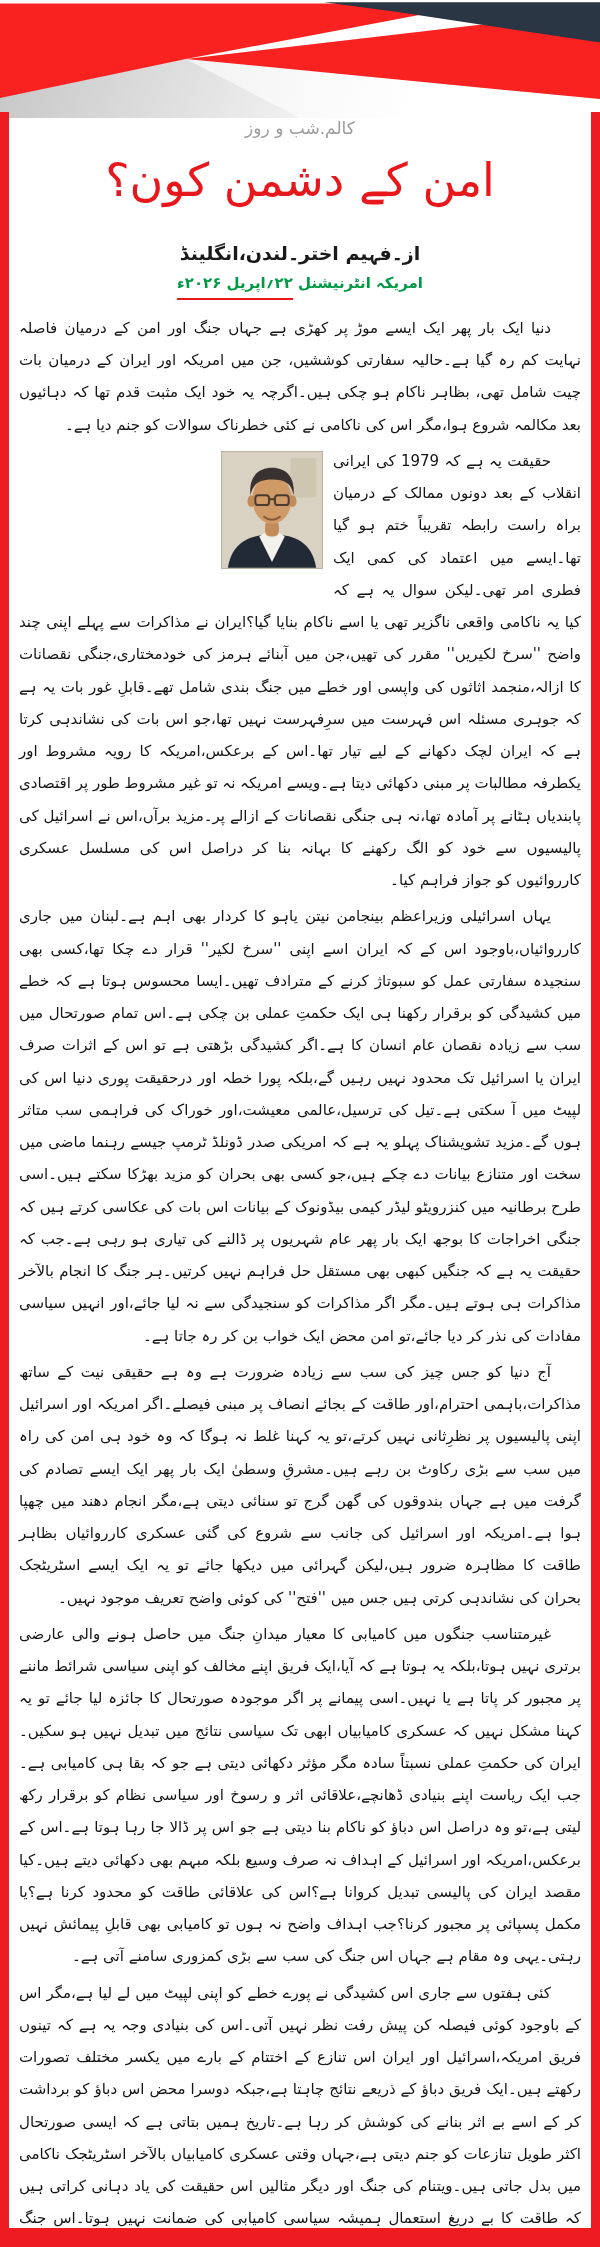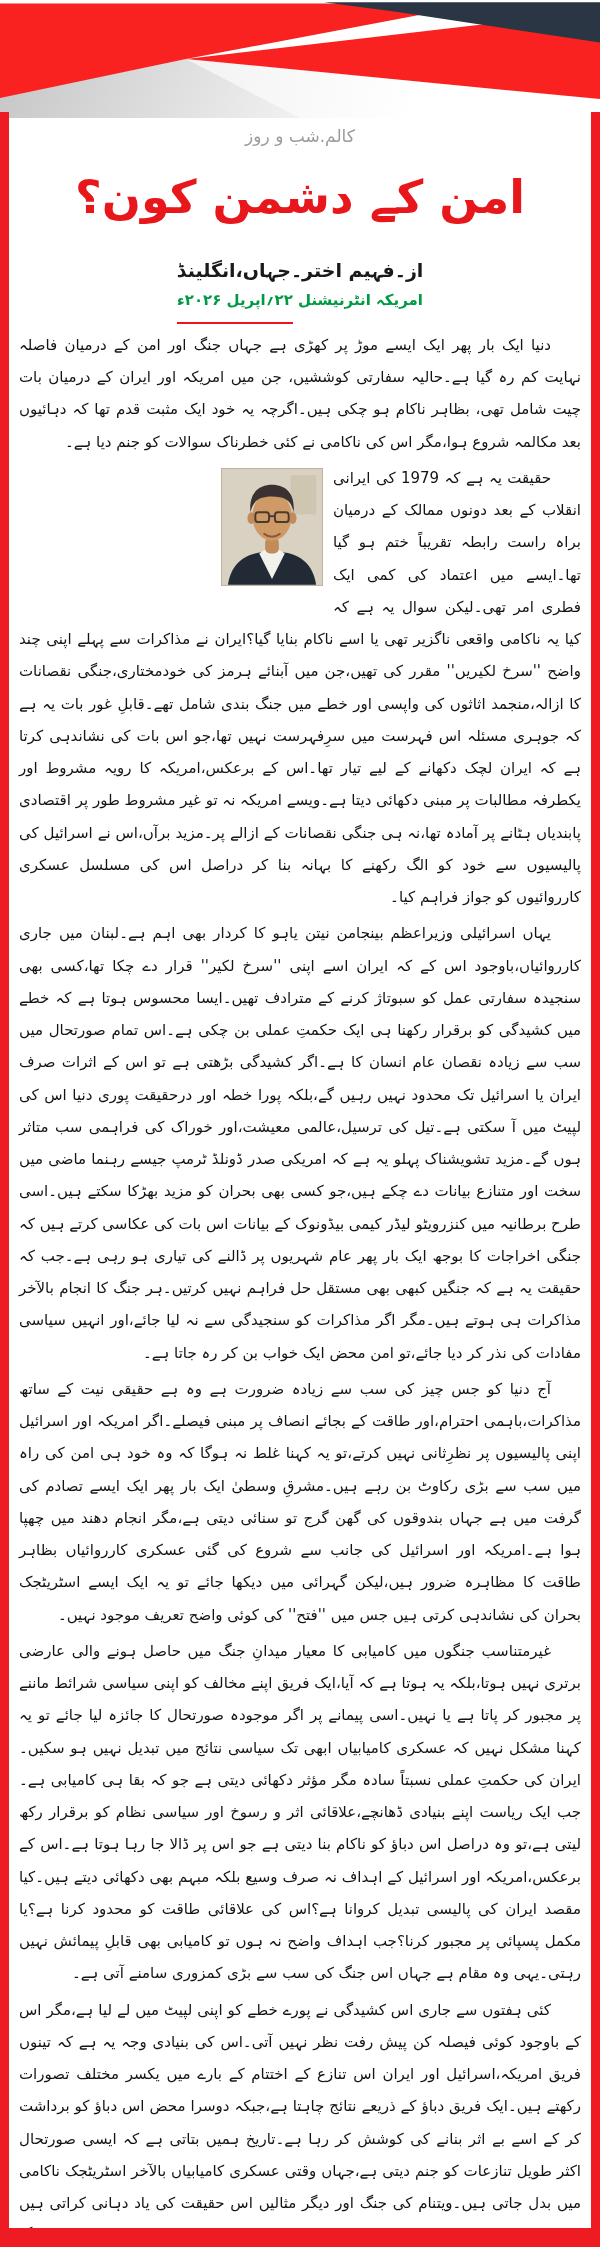--- a/index.html
+++ b/index.html
@@ -33,36 +33,36 @@
     clip-path:polygon(0 3%,80% 3%,31% 50%,0 83%);
     background:#f92220;
   }
   .shape-red-right{
     clip-path:polygon(31% 50%,100% 9%,100% 84%);
     background:#f92220;
   }
 
   
   .category{
-    margin-top:8px;text-align:center;color:#9b9b9b;
+    text-align:center;color:#9b9b9b;
     font-size:17px;letter-spacing:.5px;
   }
   .title{
-    margin-top:20px;text-align:center;color:#e7171b;
-    font-size:46px;font-weight:700;line-height:1.35;
+    margin-top:11px;text-align:center;color:#e7171b;
+    font-size:46px;font-weight:400;line-height:1.35;
   }
   .byline{
     margin-top:4px;text-align:center;color:#1a1a1a;
     font-size:19px;font-weight:600;
   }
   .publine{
     margin-top:10px;text-align:center;color:#009a44;
     font-size:15px;font-weight:700;
   }
-  .publine .pub-date{border-bottom:2px solid #e7171b;padding-bottom:13px;}
+  .publine .pub-date{border-bottom:2px solid #e7171b;padding-bottom:6px;}
 
   
   .article{
     direction:rtl;margin:20px 15px 0 15px;color:#141414;
     font-size:15px;line-height:2.15;text-align:justify;
   }
   .article p{margin:4px;text-indent:30px;}
   .photo{
     float:left;width:102px;height:118px;margin:6px 10px 6px 206px;
     background:#d9d1c1;border:1px solid #bdb39f;box-sizing:border-box;
@@ -81,21 +81,21 @@
     <div class="shape shape-red-main"></div>
     <div class="shape shape-navy"></div>
   </div>
 
   <div class="rail left"></div>
   <div class="rail right"></div>
   <div class="bottom-band"></div>
 
   <div class="category" dir="rtl">کالم.شب و روز</div>
   <h1 class="title" dir="rtl">امن کے دشمن کون؟</h1>
-  <div class="byline" dir="rtl">از۔فہیم اختر۔جہاں،انگلینڈ</div>
+  <div class="byline" dir="rtl">از۔فہیم اختر۔لندن،انگلینڈ</div>
   <div class="publine" dir="rtl">
     <span>امریکہ انٹرنیشنل</span>
     <span class="pub-date">۲۲؍اپریل ۲۰۲۶ء</span>
   </div>
 
   <div class="article">
 
     <div id="paragraphs">
         <p>دنیا ایک بار پھر ایک ایسے موڑ پر کھڑی ہے جہاں جنگ اور امن کے درمیان فاصلہ نہایت کم رہ گیا ہے۔حالیہ سفارتی کوششیں، جن میں امریکہ اور ایران کے درمیان بات چیت شامل تھی، بظاہر ناکام ہو چکی ہیں۔اگرچہ یہ خود ایک مثبت قدم تھا کہ دہائیوں بعد مکالمہ شروع ہوا،مگر اس کی ناکامی نے کئی خطرناک سوالات کو جنم دیا ہے۔</p>
         <div class="photo" id="author-photo">

